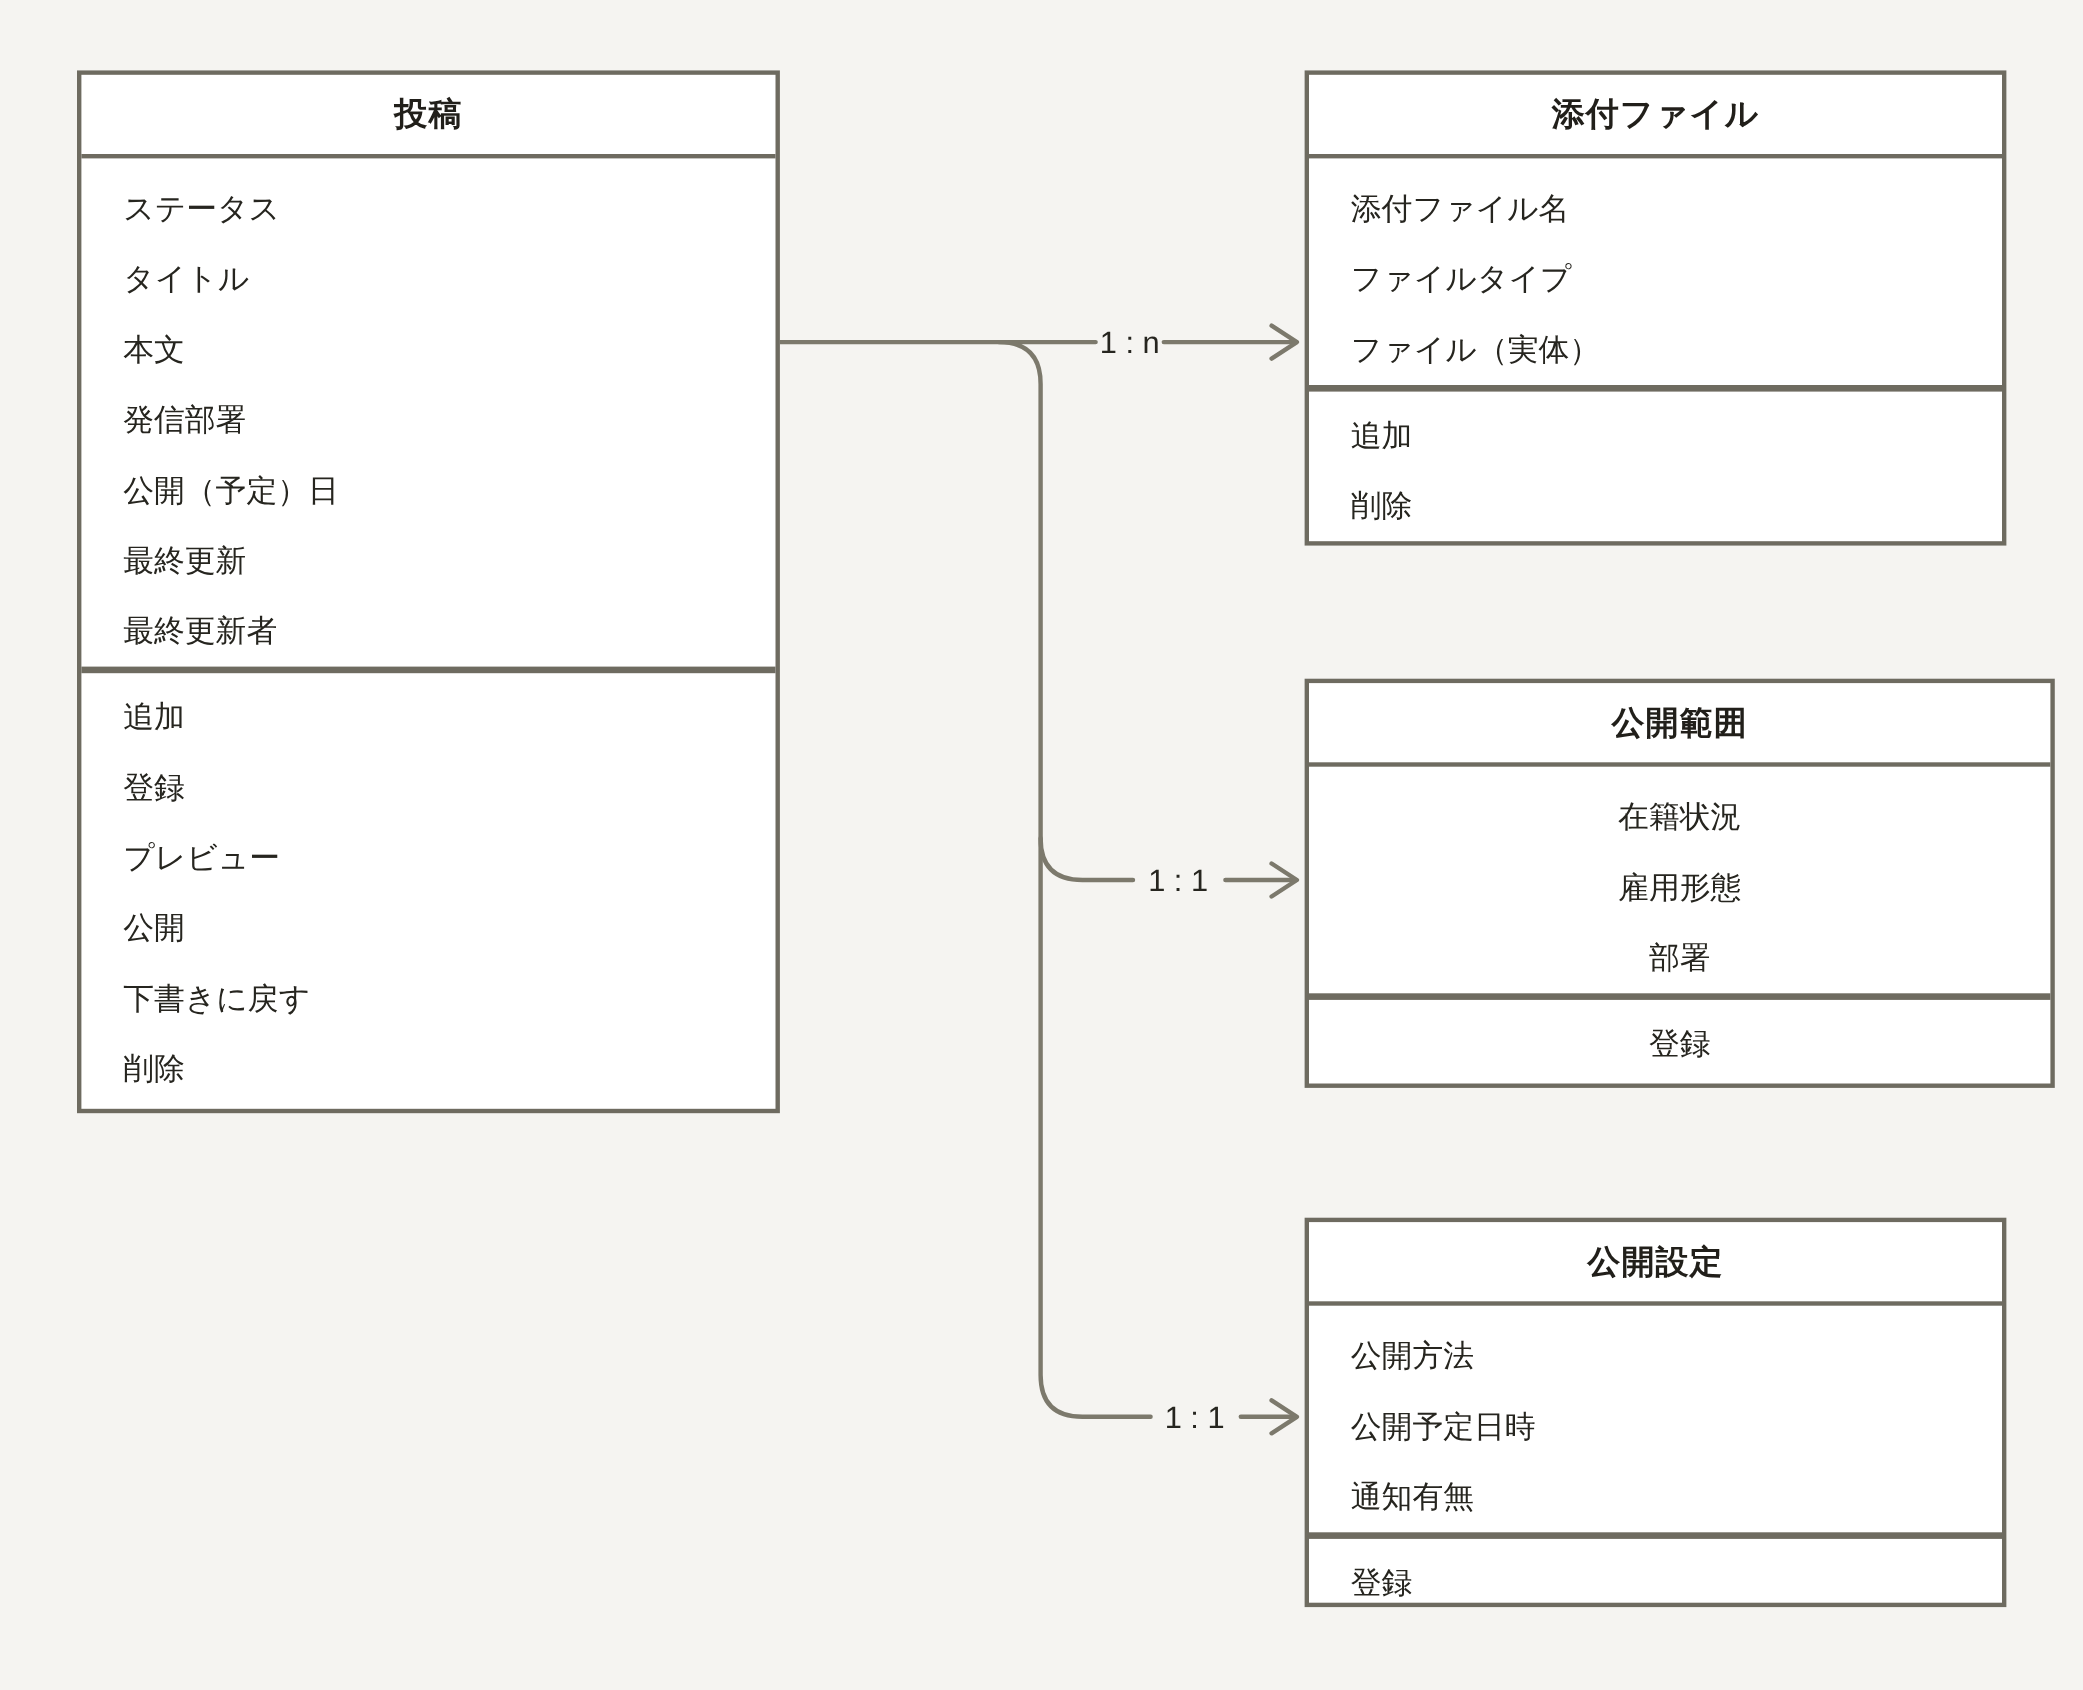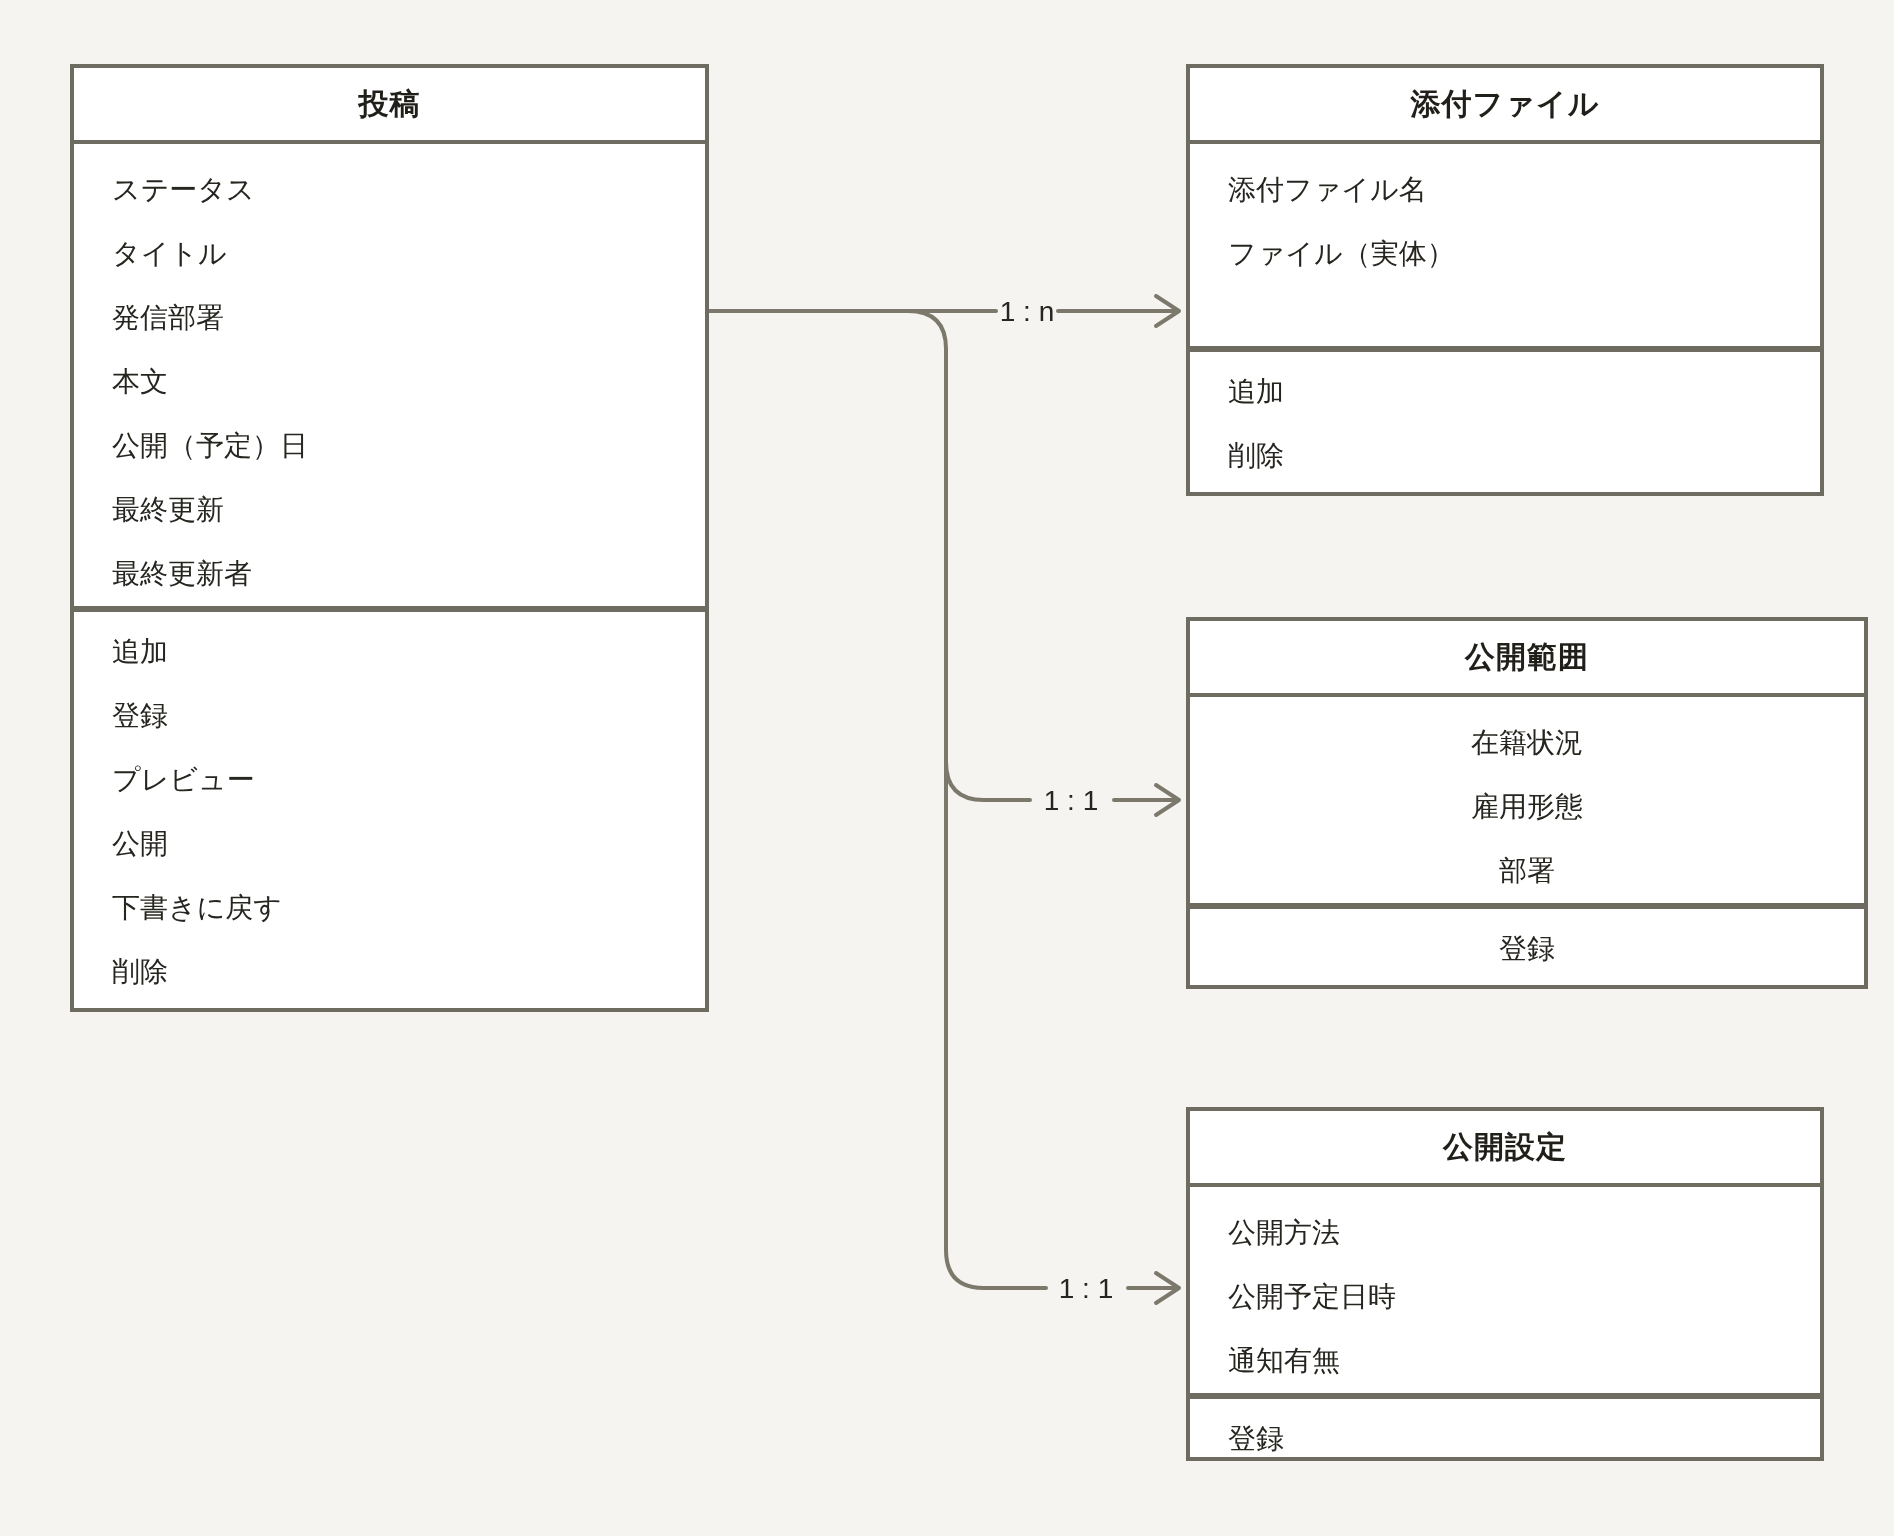--- a/index.html
+++ b/index.html
@@ -101,40 +101,41 @@
     <path class="rel-line" d="M 1128 1288 L 1178 1288"></path>
     <polyline class="rel-line" points="1156,1273 1179,1288 1156,1303"></polyline>
     <text class="rel-label" x="1086" y="1298" text-anchor="middle">1 : 1</text>
   </svg>
 
   <div class="entity" id="entity-post">
     <div class="entity-title">投稿</div>
     <div class="entity-fields">
         <div class="row">ステータス</div>
         <div class="row">タイトル</div>
+        <div class="row">本文</div>
         <div class="row">発信部署</div>
-        <div class="row">本文</div>
         <div class="row">公開（予定）日</div>
         <div class="row">最終更新</div>
         <div class="row">最終更新者</div>
       </div>
     <div class="entity-actions">
         <div class="row">追加</div>
         <div class="row">登録</div>
         <div class="row">プレビュー</div>
         <div class="row">公開</div>
         <div class="row">下書きに戻す</div>
         <div class="row">削除</div>
       </div>
   </div>
 
   <div class="entity" id="entity-attachment">
     <div class="entity-title">添付ファイル</div>
     <div class="entity-fields">
         <div class="row">添付ファイル名</div>
+        <div class="row">ファイルタイプ</div>
         <div class="row">ファイル（実体）</div>
       </div>
     <div class="entity-actions">
         <div class="row">追加</div>
         <div class="row">削除</div>
       </div>
   </div>
 
   <div class="entity" id="entity-scope">
     <div class="entity-title">公開範囲</div>

